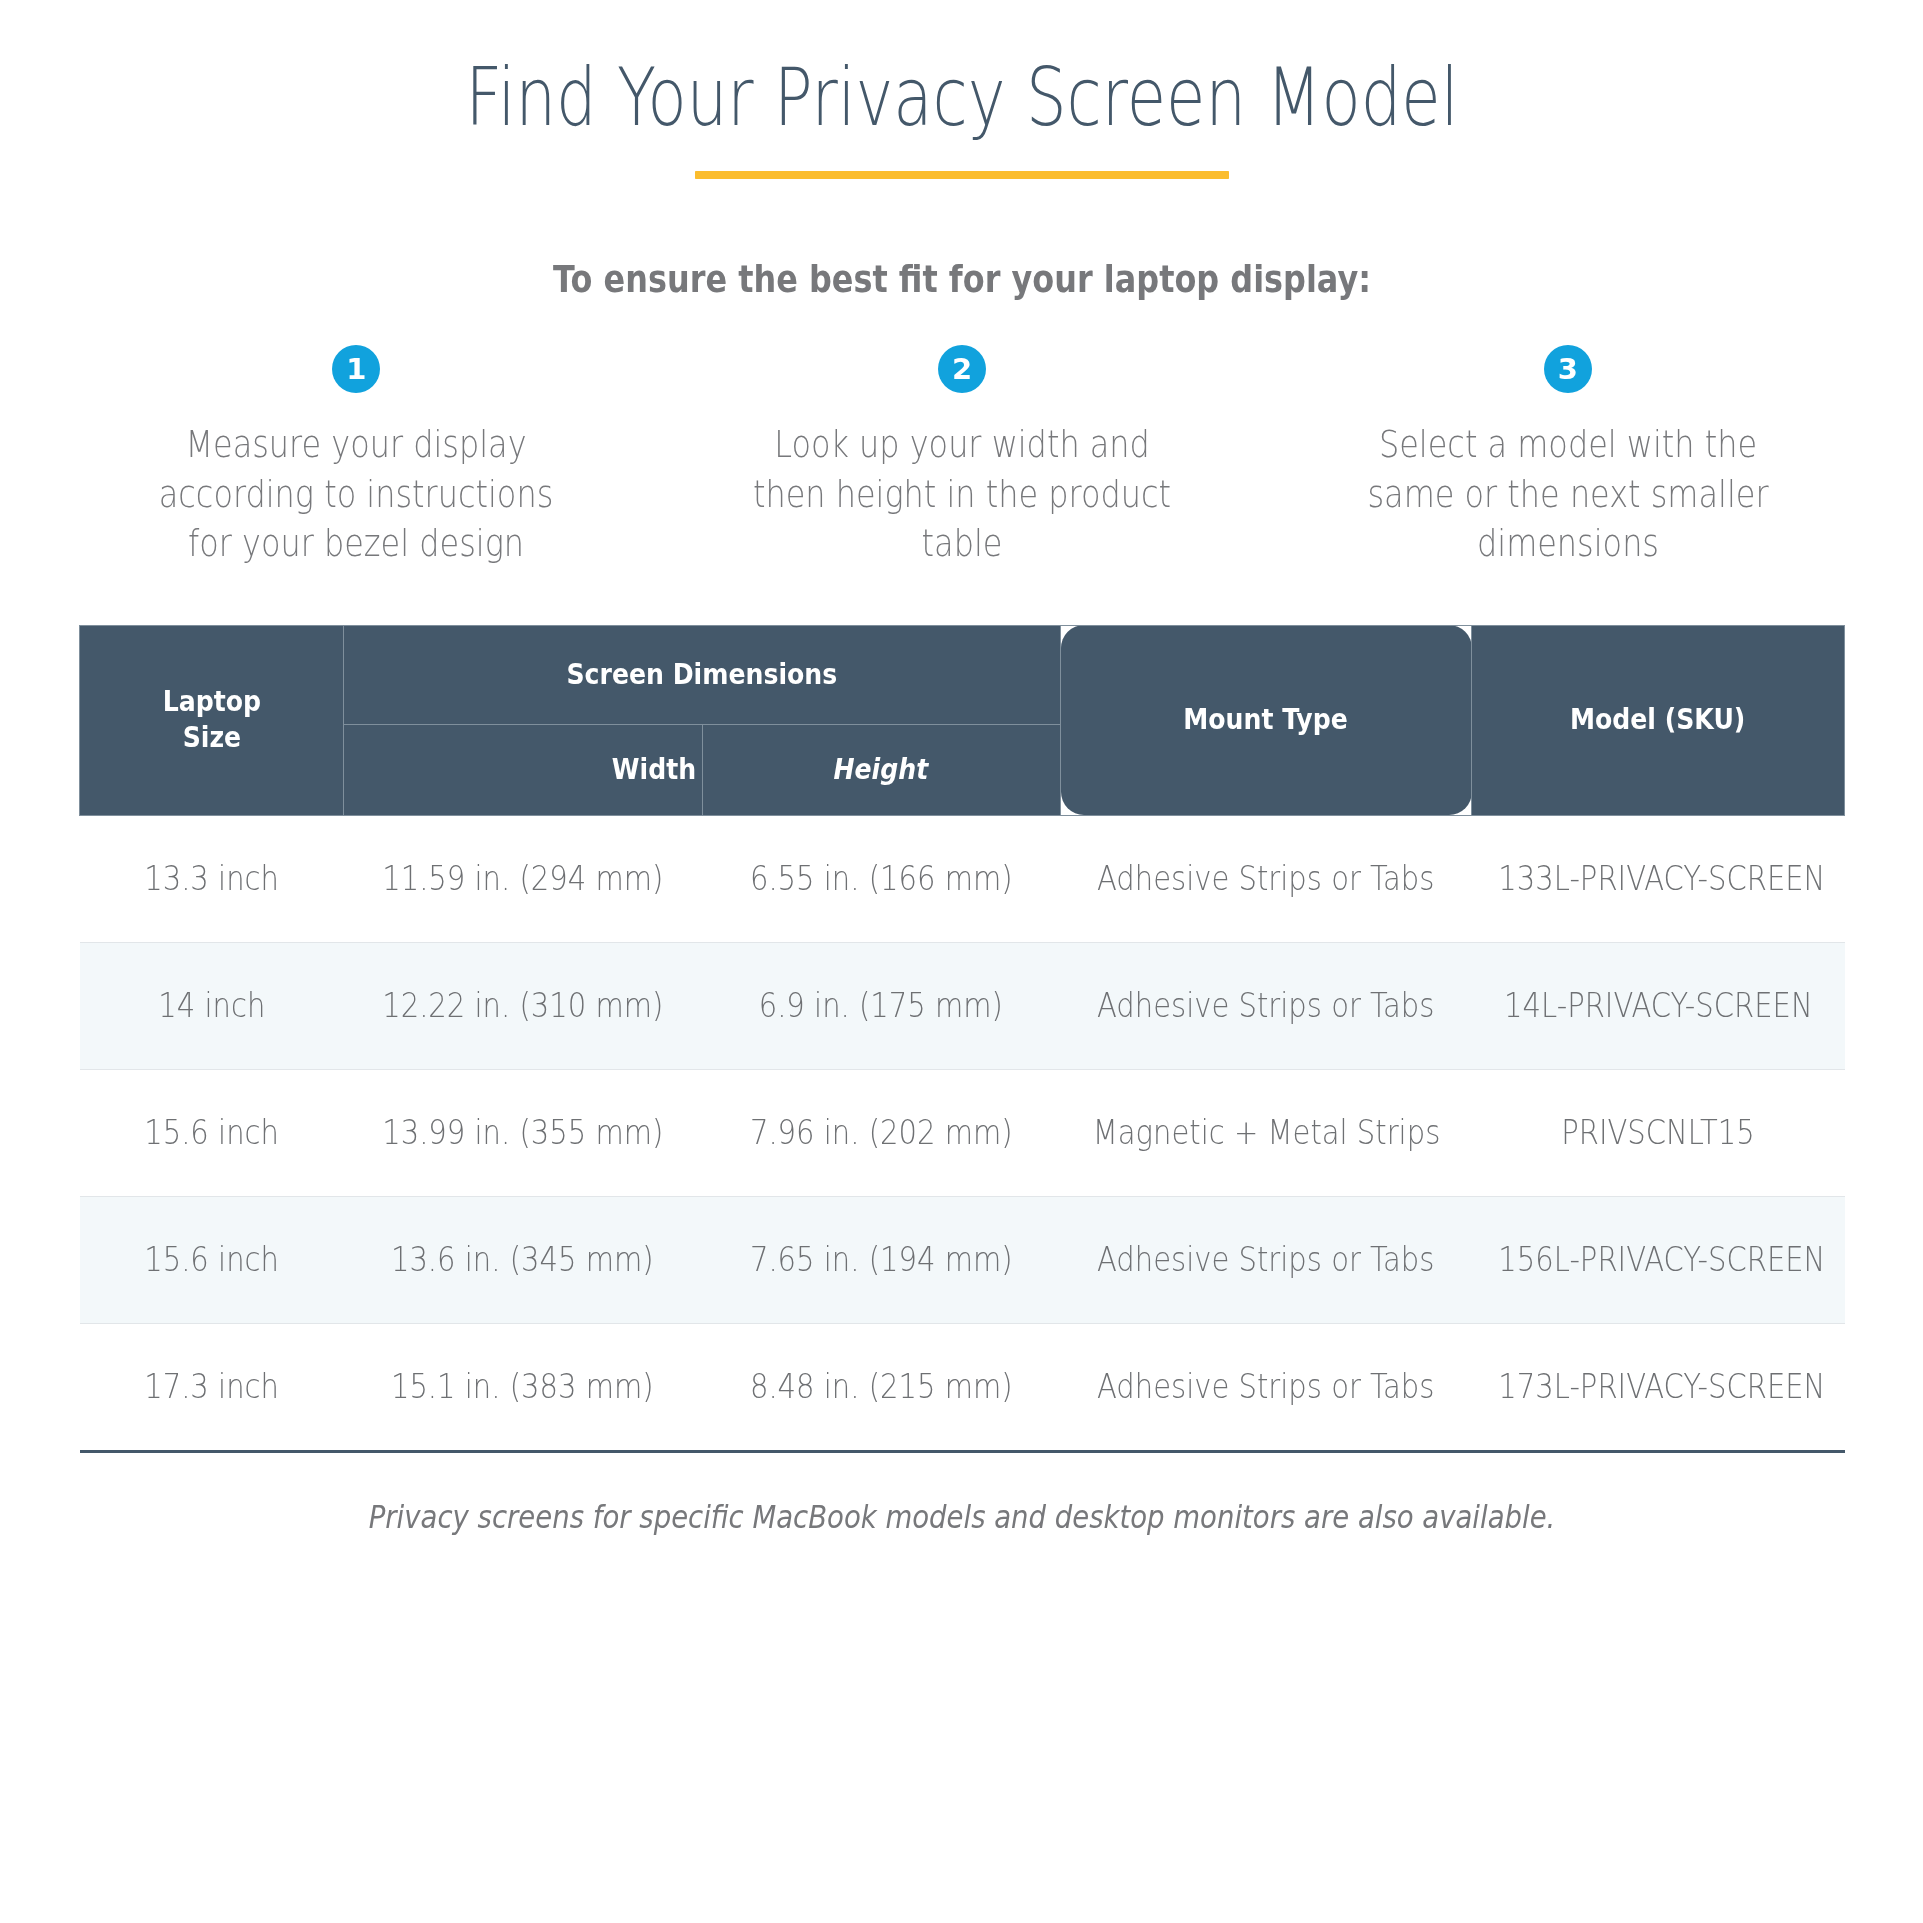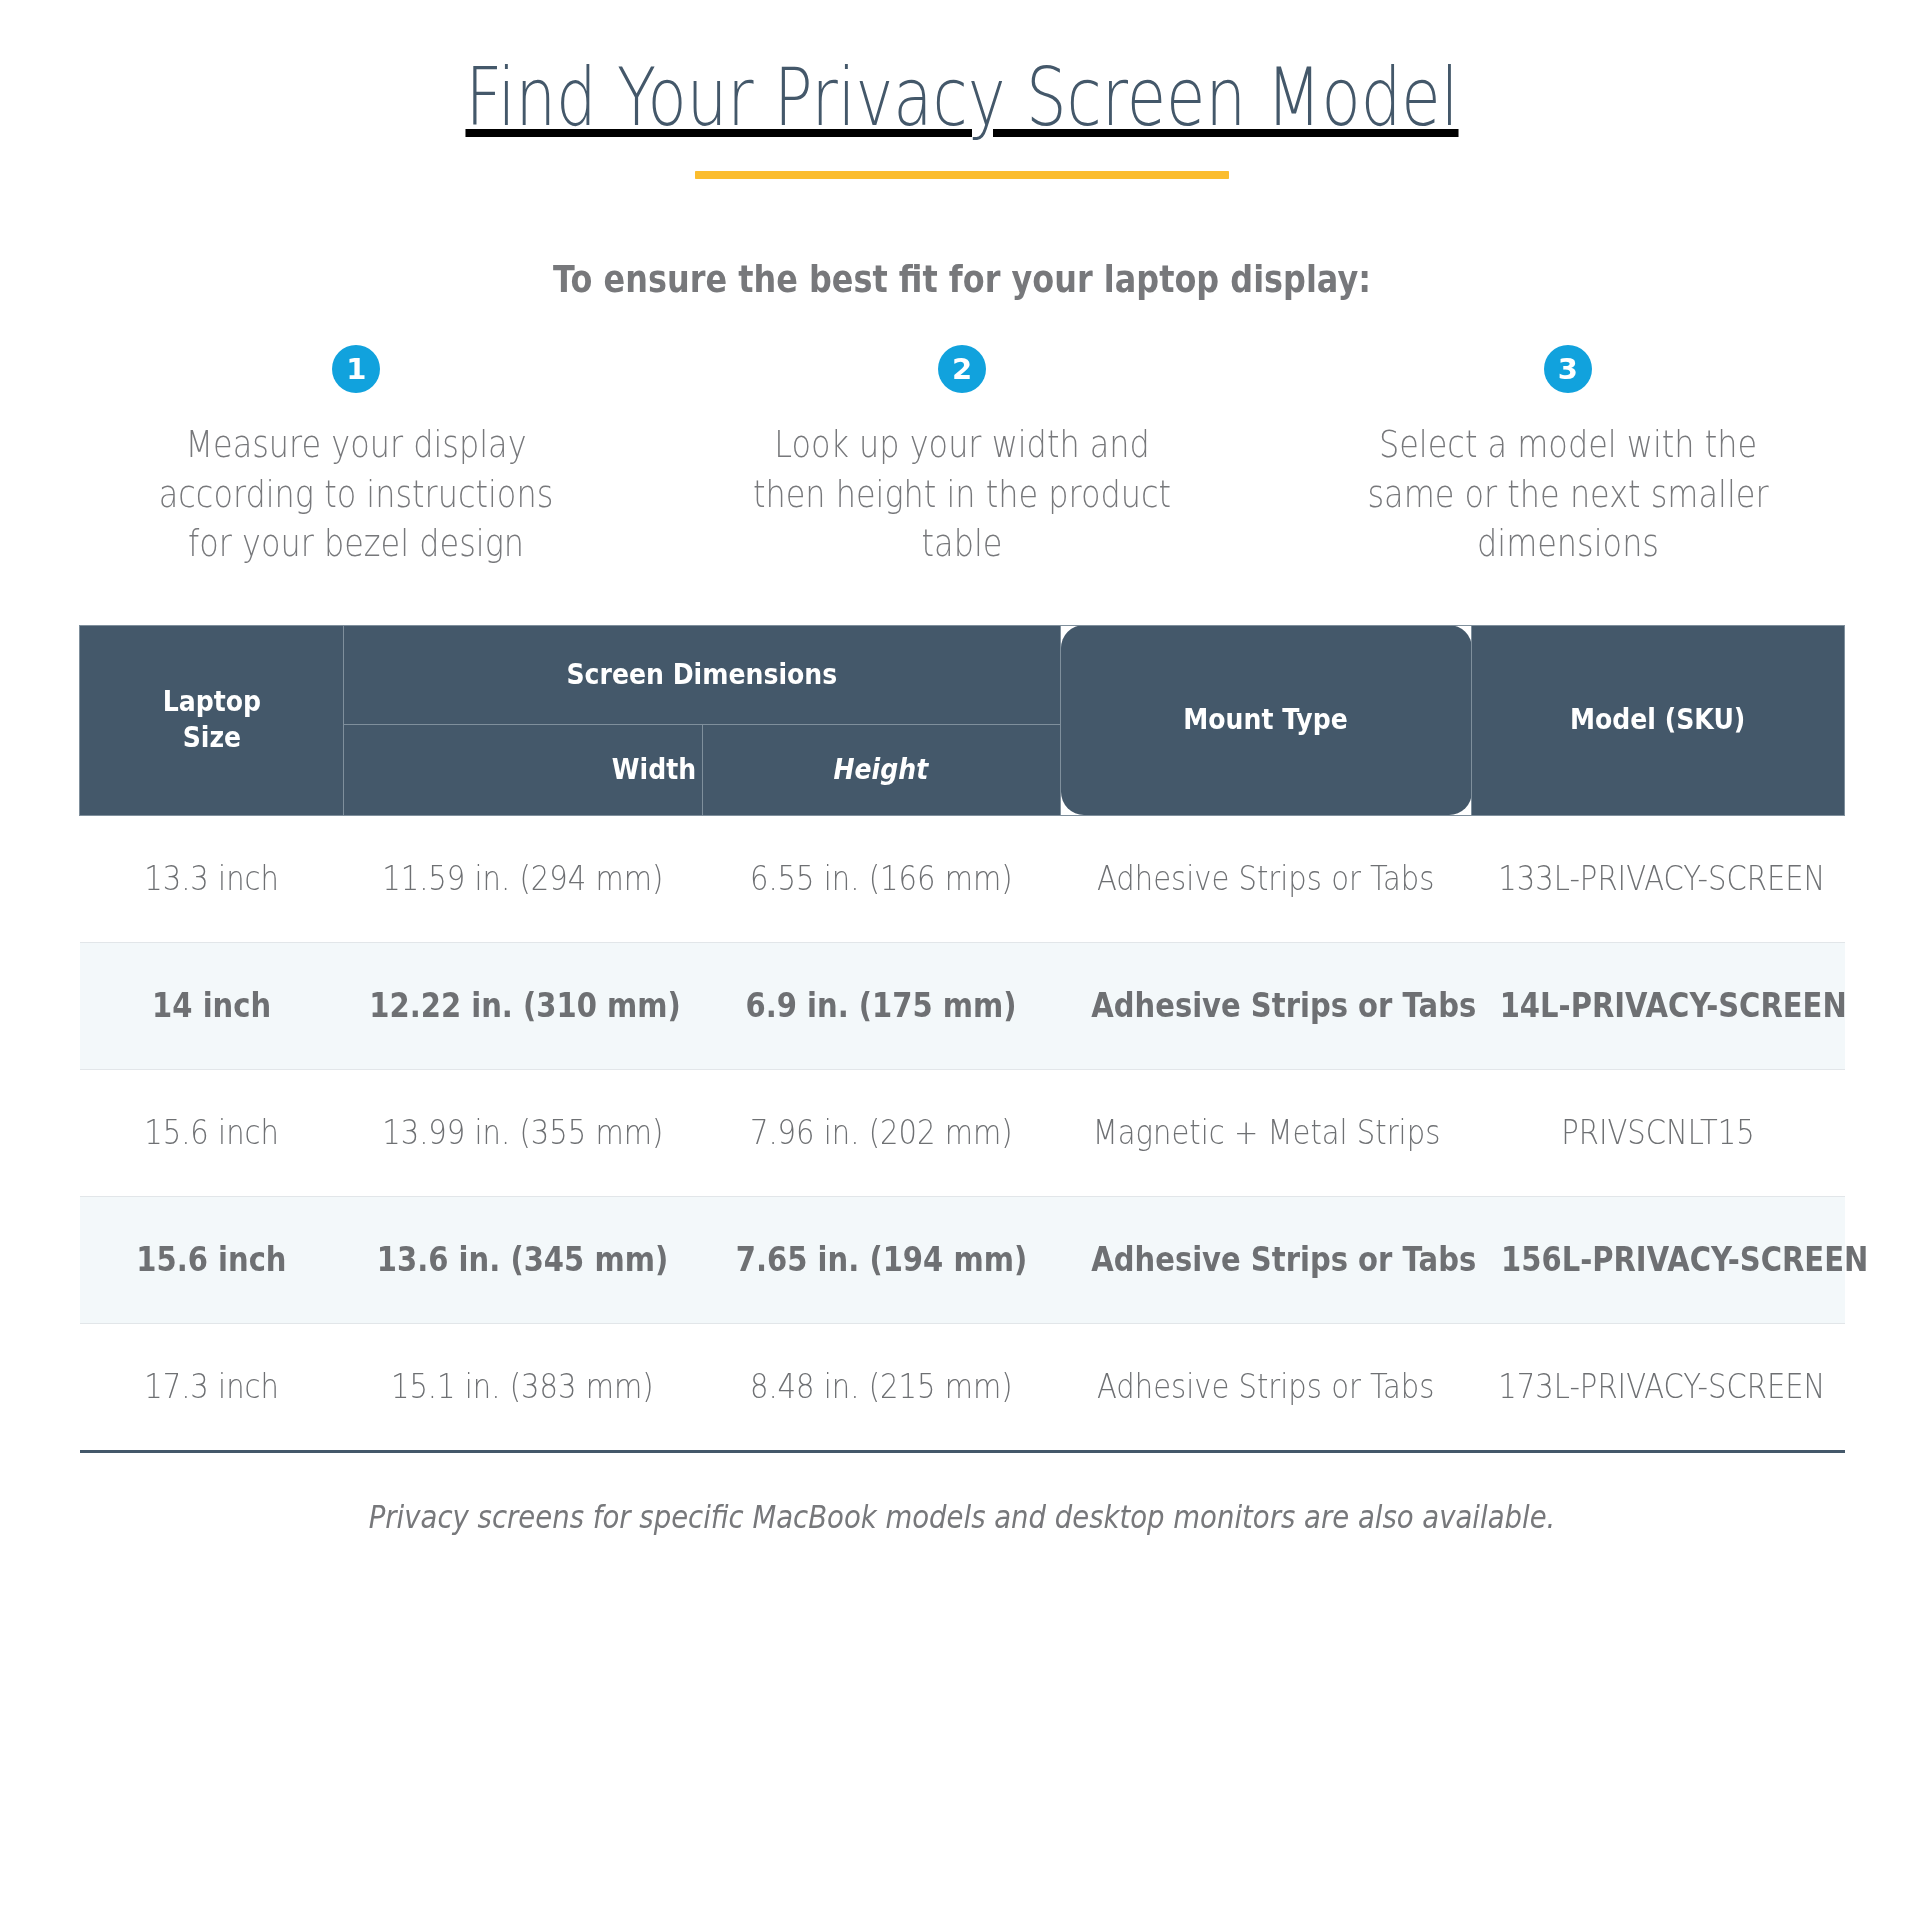--- a/index.html
+++ b/index.html
@@ -18,21 +18,20 @@
     width: 1924px;
     height: 1924px;
     background: #ffffff;
     box-sizing: border-box;
   }
 
   
   .title-block {
     padding-top: 53px;
     text-align: center;
-    text-decoration: underline;
   }
   .page-title {
     font-family: "DejaVu Sans", sans-serif;
     font-weight: 300;
     font-size: 80px;
     line-height: 1.12;
     letter-spacing: 0px;
     color: #44586a;
     margin: 0;
     transform: scaleX(0.80);
@@ -132,21 +131,20 @@
     color: #6e7073;
     text-align: center;
     height: 126px;
     padding: 0 4.5px;
     border: 0;
     vertical-align: middle;
     white-space: nowrap;
   }
   tr.row-alt td {
     background: #f3f8fa;
-    font-weight: bold;
   }
   tr.data-row td {
     border-bottom: 1.5px solid #e2e6e9;
   }
   tr.data-row.last td {
     border-bottom: 3px solid #44586a;
     margin-top: 24px;
   }
   td .cell-inner {
     display: inline-block;

